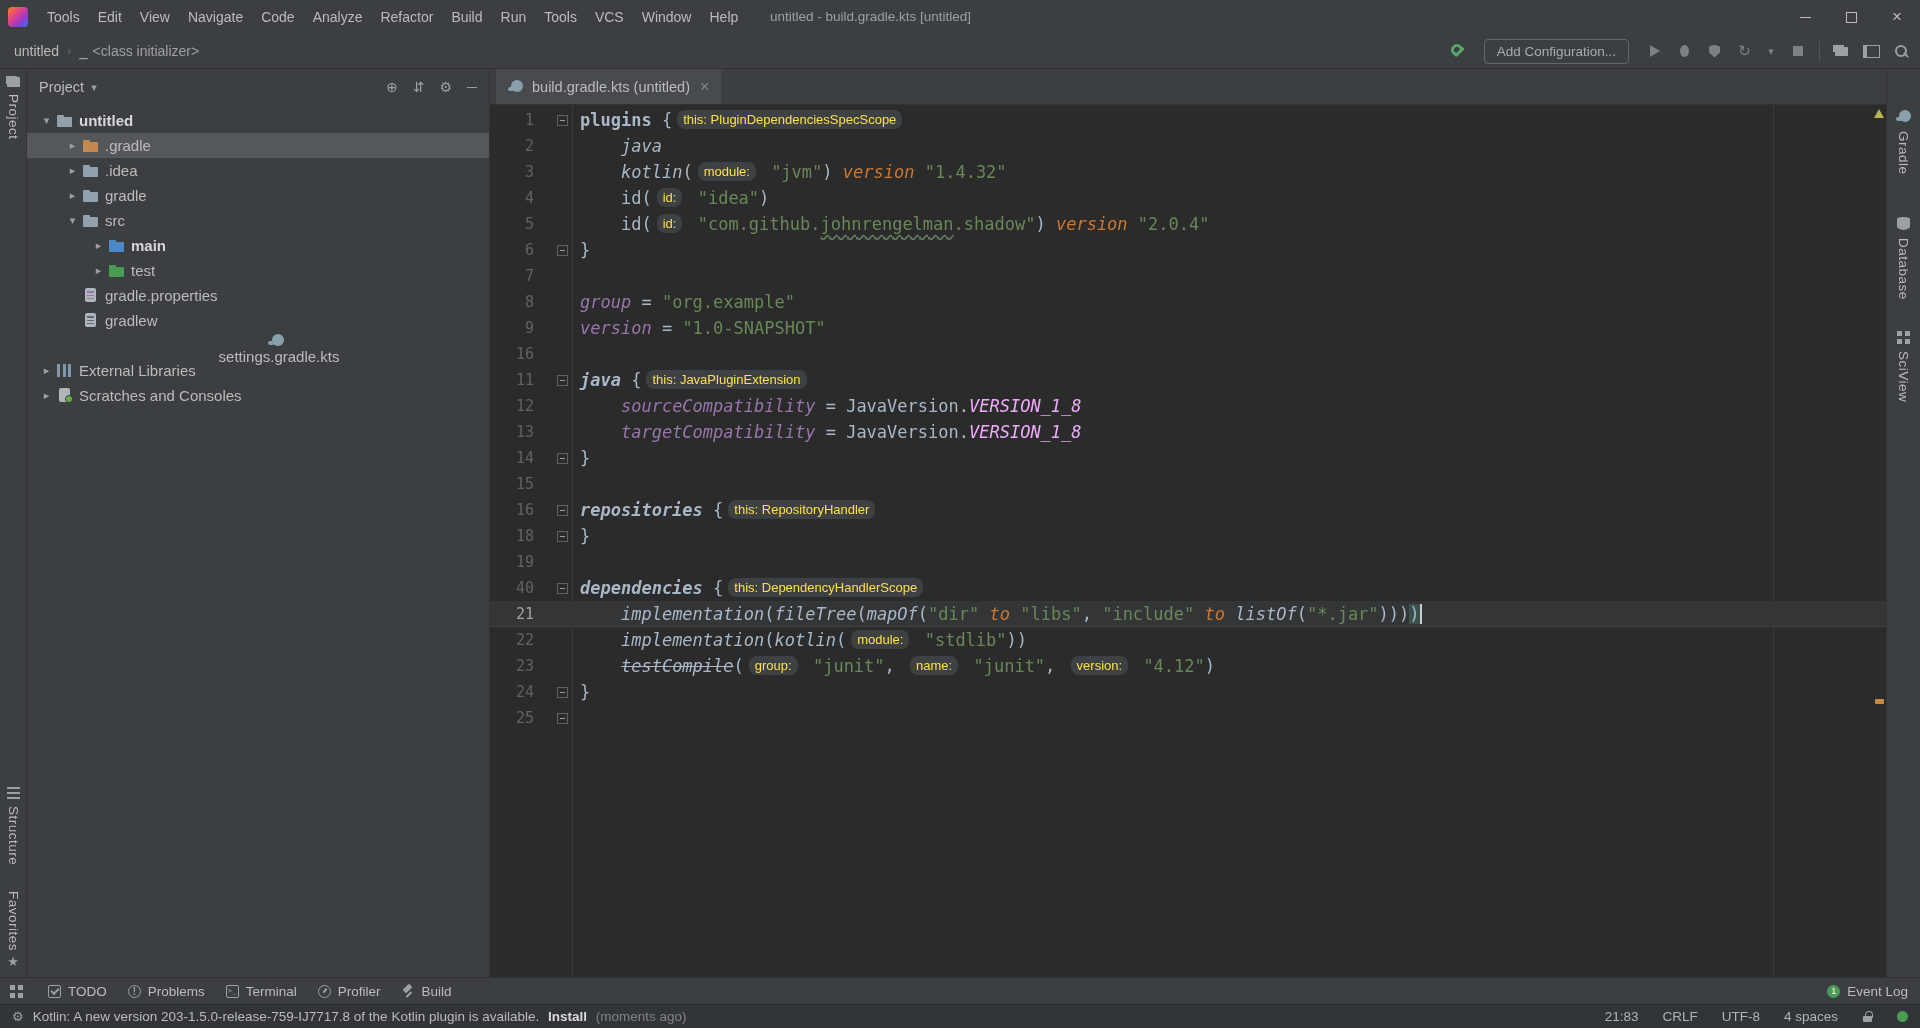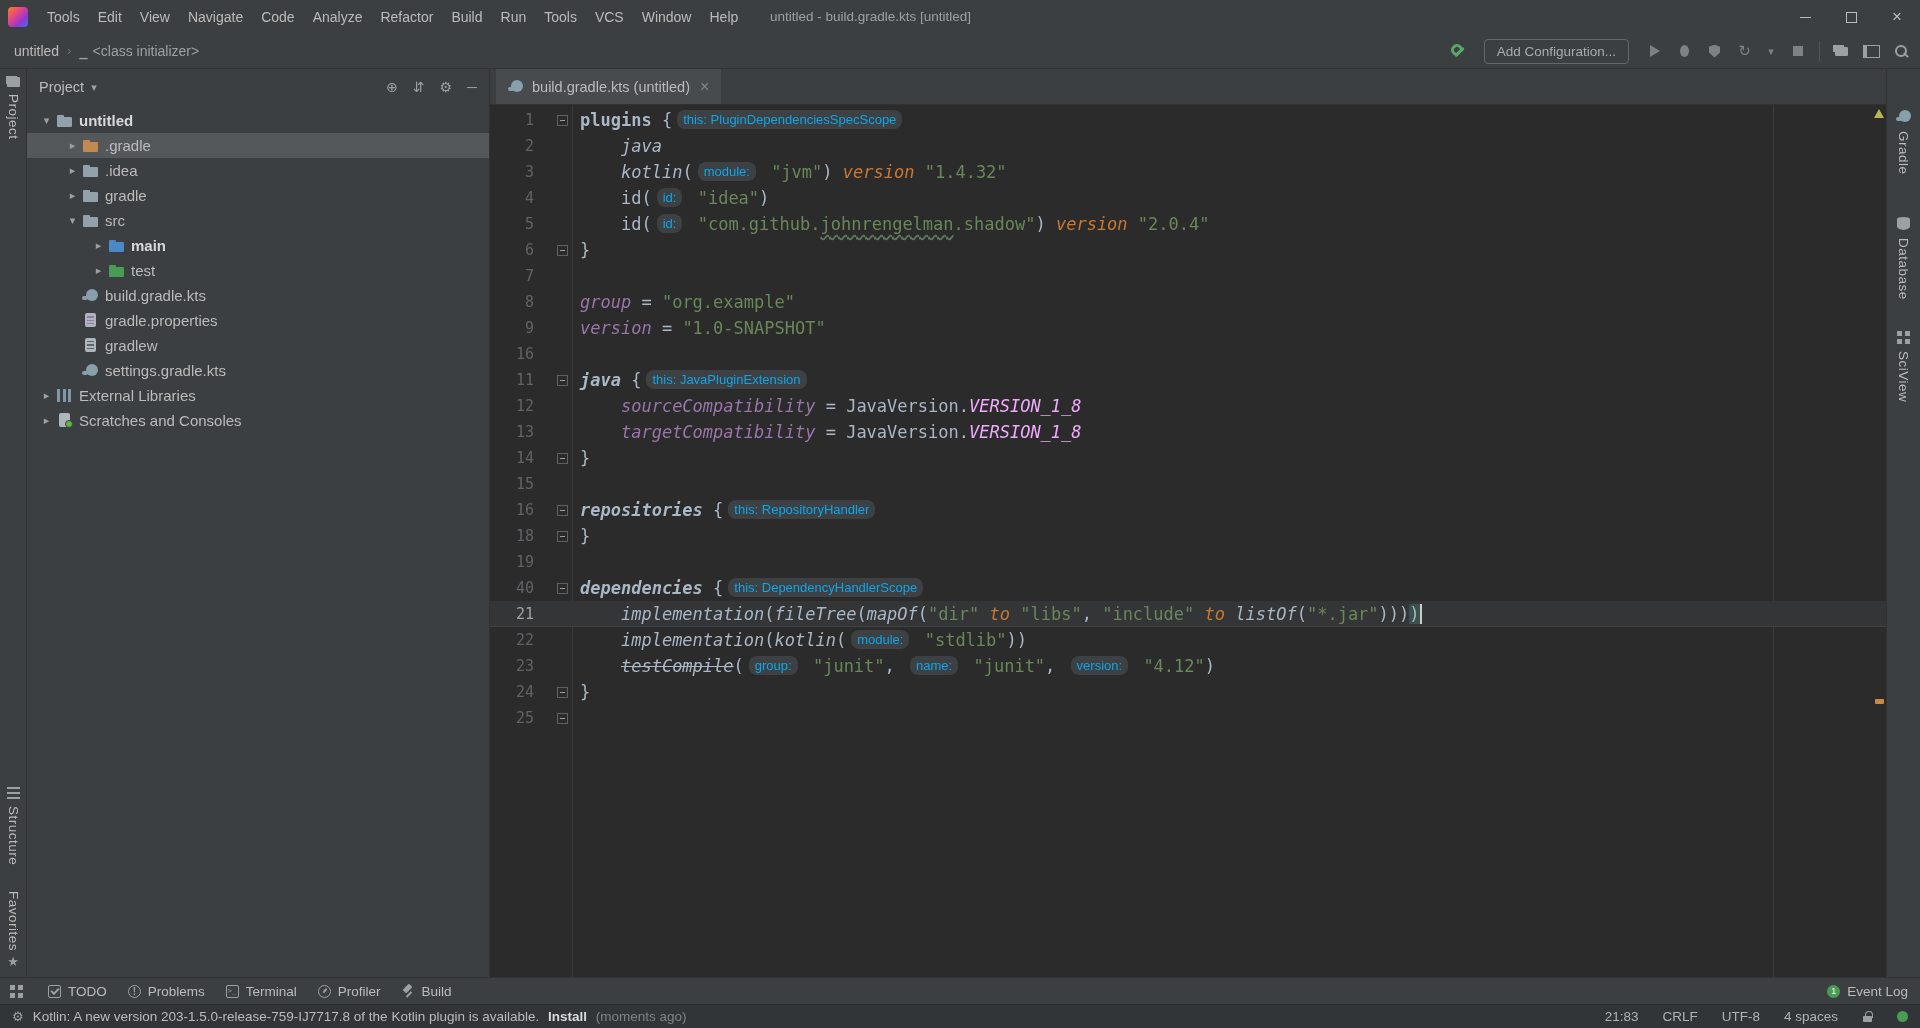--- a/index.html
+++ b/index.html
@@ -126,21 +126,21 @@
   .tk.blk { color:#a9b7c6; font-weight:bold; }
   .tk.blk.i { font-style:italic; }
   .tk.fn { color:#a9b7c6; font-style:italic; }
   .tk.strike { text-decoration:line-through; }
   .tk.str { color:#6a8759; }
   .tk.typo { text-decoration:underline wavy #5f7a5f; text-underline-offset:4px; }
   .tk.inf { color:#cc7832; font-style:italic; }
   .tk.prop { color:#9876aa; font-style:italic; text-underline-offset:4px; }
   .tk.const { color:#f0abfc; font-style:italic; }
   .tk.match { background:#3b514d; }
-  .hint { display:inline-block; background:#3d4144; color:#0ea5e9; border-radius:8px; padding:0 6px; margin:0 5px;
+  .hint { display:inline-block; background:#3d4144; color:#fde047; border-radius:8px; padding:0 6px; margin:0 5px;
           font-family:"Liberation Sans", sans-serif; font-size:13px; line-height:19px; position:relative; top:-2px; }
   .caret { display:inline-block; width:2px; height:20px; background:#cccccc; vertical-align:-4px; }
   .stripe { position:absolute; top:0; right:0; bottom:0; width:14px; }
   .warn-tri { position:absolute; top:4px; right:2px; width:0; height:0; border-left:5px solid transparent; border-right:5px solid transparent; border-bottom:9px solid #b8b654; }
   .stripe-mark { position:absolute; top:594px; right:2px; width:9px; height:5px; background:#c98a3d; border-radius:1px; }
 
   
   #bottombar { position:absolute; left:0; right:0; bottom:24px; height:27px; background:#3c3f41; border-top:1px solid #323232;
                display:flex; align-items:center; padding:0 12px 0 8px; }
   .icon-grid { width:5px; height:5px; background:#9da0a3; box-shadow:8px 0 0 #9da0a3, 0 8px 0 #9da0a3, 8px 8px 0 #9da0a3; margin:-8px 22px 0 2px; display:inline-block; }
@@ -287,34 +287,29 @@
           <span class="ticon ticon-folder tc-blue"></span>
           <span class="tlabel bold">main</span>
         </div>
         <div class="tree-row" style="padding-left: 62px;">
           <span class="chev">▸</span>
           <span class="ticon ticon-folder tc-green"></span>
           <span class="tlabel">test</span>
         </div>
         <div class="tree-row" style="padding-left: 36px;">
           <span class="chev"></span>
-          <span class="ticon ticon-gradle"></span>
-          <span class="tlabel">build.gradle.kts</span>
-        </div>
-        <div class="tree-row" style="padding-left: 36px;">
-          <span class="chev"></span>
           <span class="ticon ticon-properties"></span>
           <span class="tlabel">gradle.properties</span>
         </div>
         <div class="tree-row" style="padding-left: 36px;">
           <span class="chev"></span>
           <span class="ticon ticon-file"></span>
           <span class="tlabel">gradlew</span>
         </div>
-        <div class="tree-row" style="padding-left: 36px;">
+        <div class="tree-row" style="padding-left: 36px; flex-direction: column;">
           <span class="chev"></span>
           <span class="ticon ticon-gradle"></span>
           <span class="tlabel">settings.gradle.kts</span>
         </div>
         <div class="tree-row" style="padding-left: 10px;">
           <span class="chev">▸</span>
           <span class="ticon ticon-libs"></span>
           <span class="tlabel">External Libraries</span>
         </div>
         <div class="tree-row" style="padding-left: 10px;">

